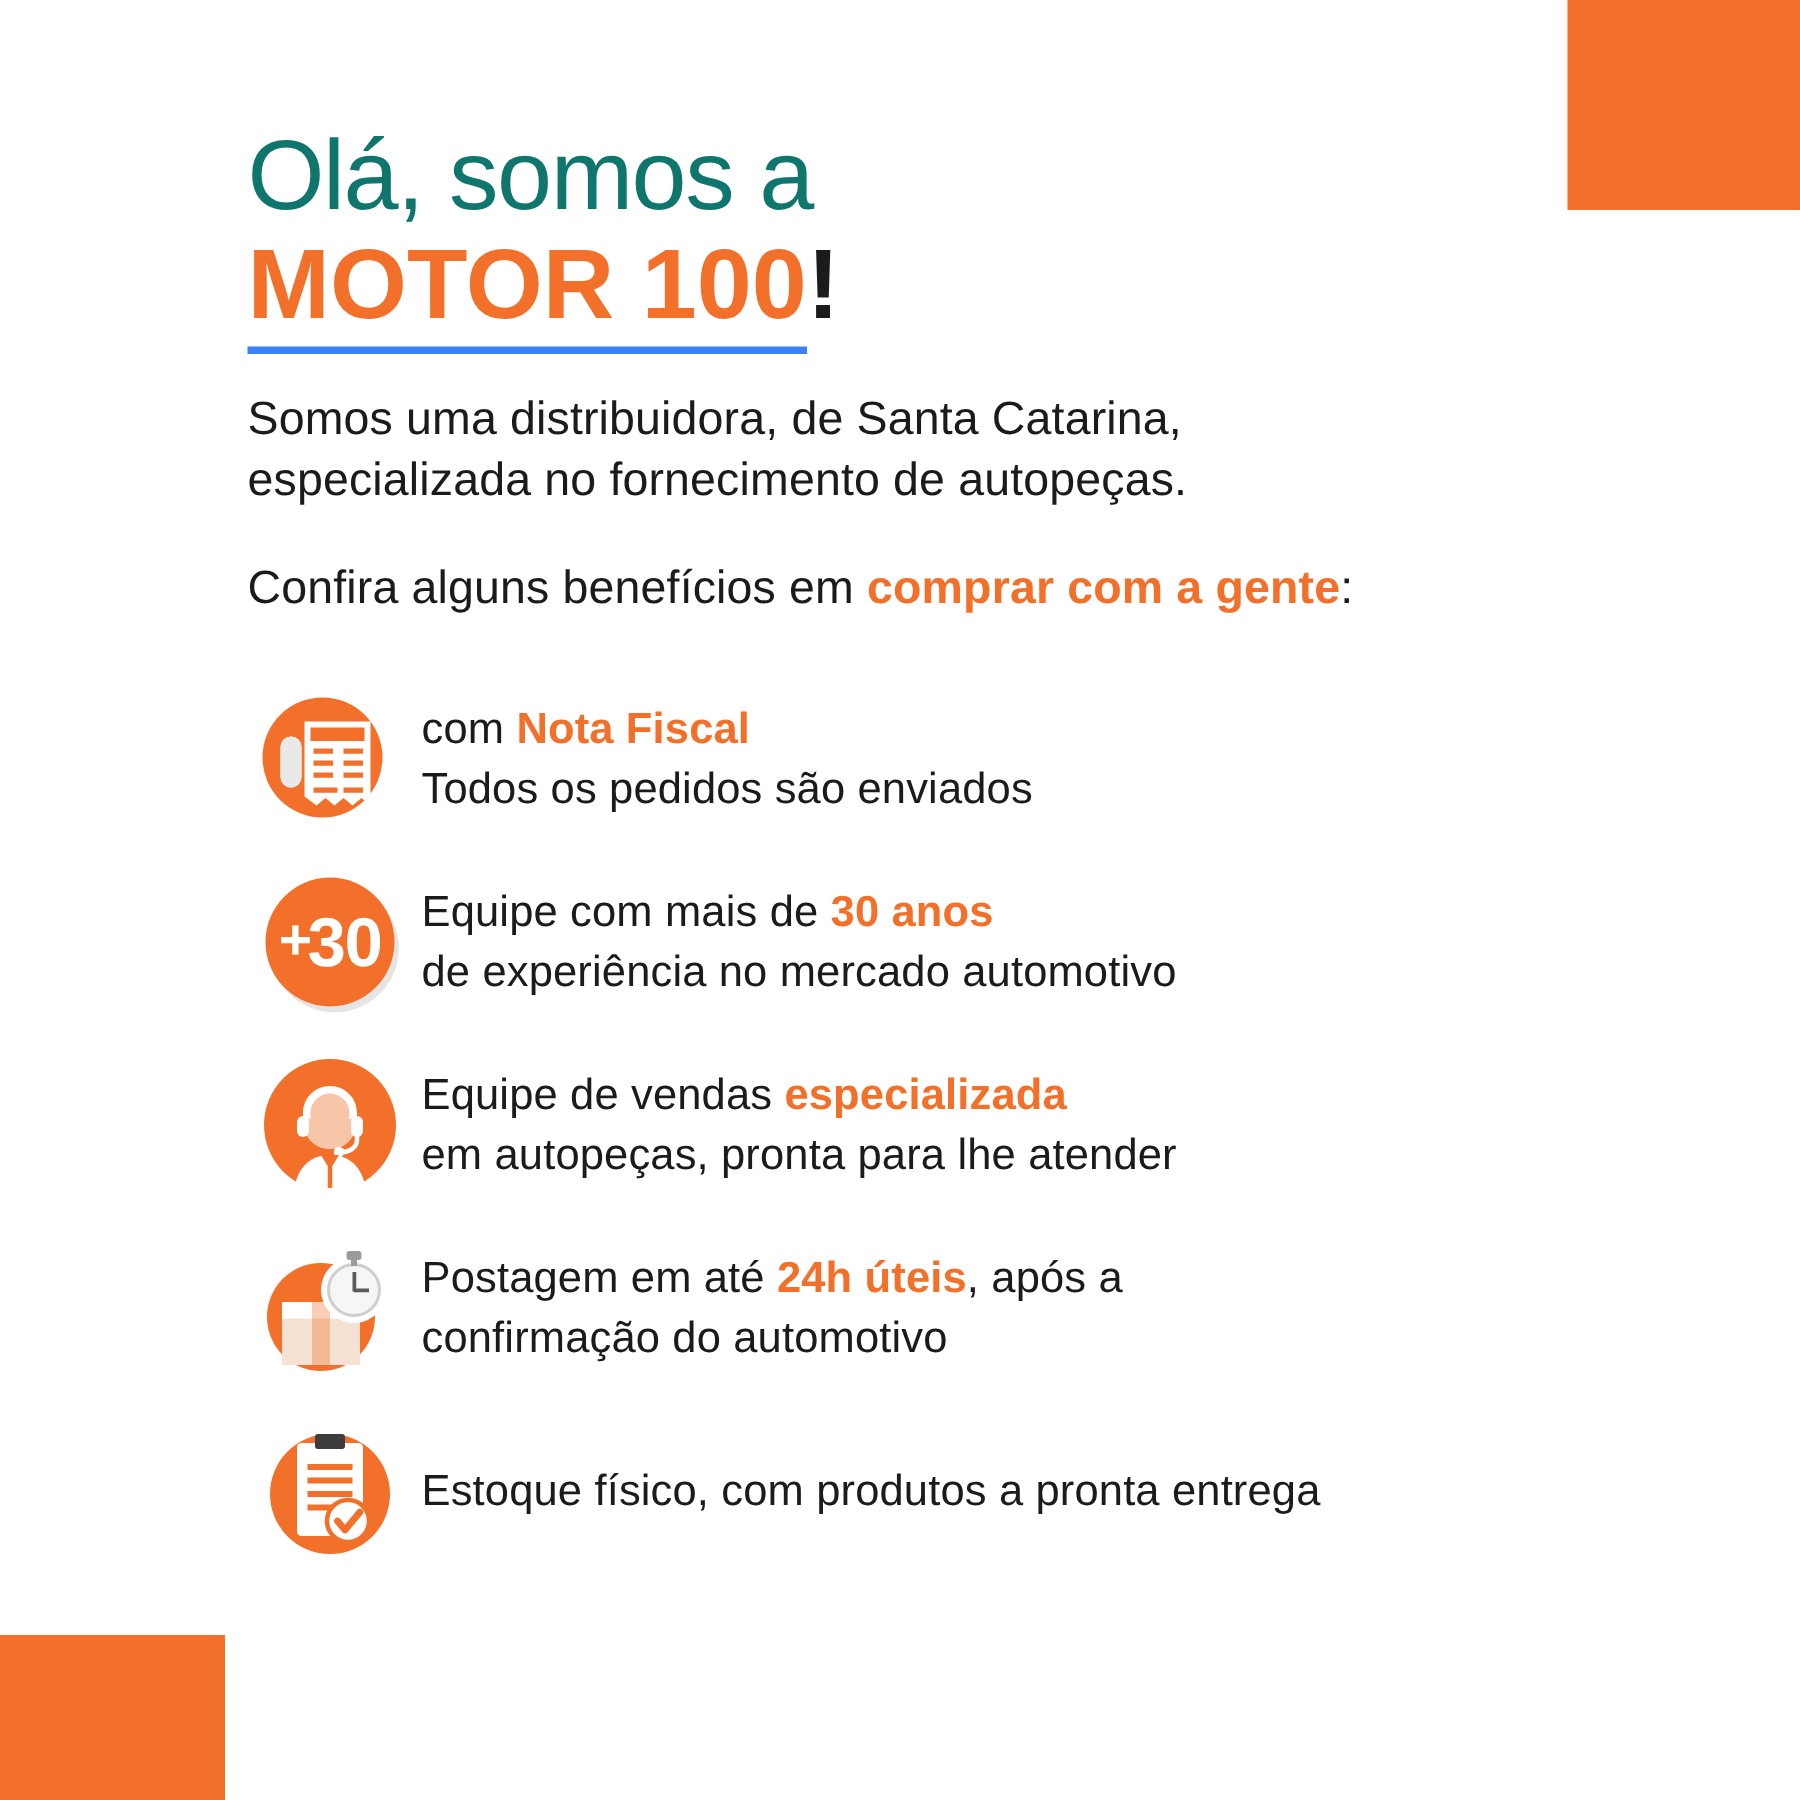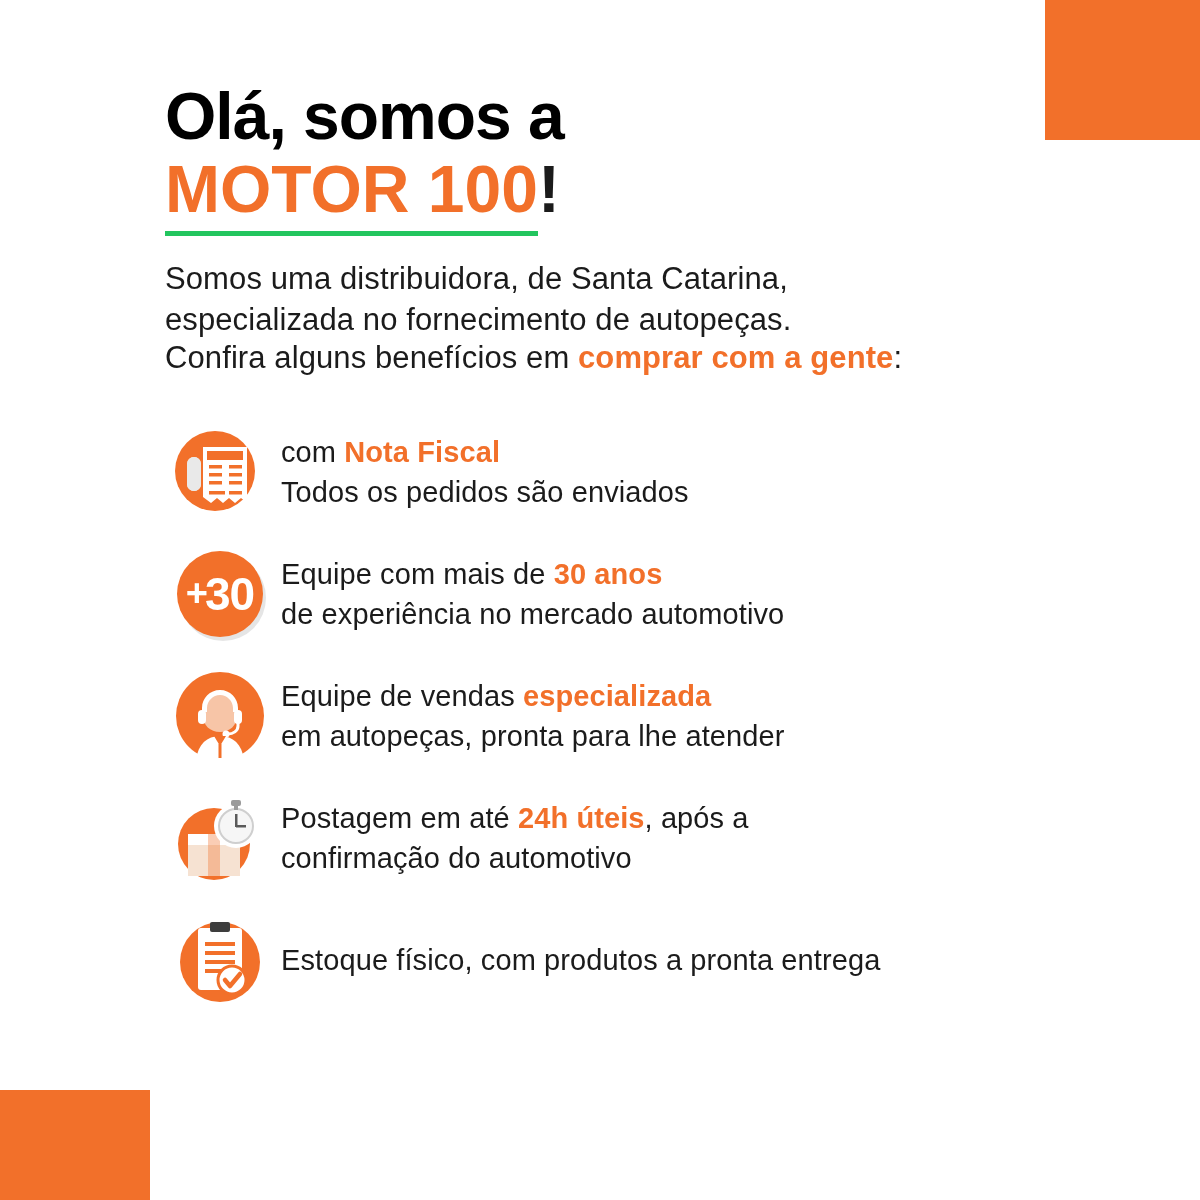--- a/index.html
+++ b/index.html
@@ -40,54 +40,55 @@
     width: 1000px;
     height: 1200px;
   }
 
   
   .headline {
     margin-top: 82px;
   }
   .headline .line1 {
     font-size: 66px;
-    font-weight: bold;
-    color: #000000;
+    font-weight: normal;
+    color: #0f766e;
     letter-spacing: -1px;
     line-height: 1.04;
   }
   .headline .line2 {
     font-size: 66px;
     font-weight: bold;
     color: #1b1b1b;
     letter-spacing: 0px;
     line-height: 1.12;
     margin-top: 2px;
     display: flex;
     align-items: baseline;
   }
   .headline .brand {
     color: #f2702a;
-    border-bottom: 5px solid #22c55e;
+    border-bottom: 5px solid #3b82f6;
     padding-bottom: 4px;
     display: inline-block;
   }
   .headline .bang {
     color: #1b1b1b;
   }
 
   
   .intro {
     margin-top: 22px;
     font-size: 31px;
     color: #1b1b1b;
     line-height: 1.33;
     letter-spacing: 0.1px;
   }
   .subintro {
+    margin-top: 34px;
     font-size: 31px;
     color: #1b1b1b;
     letter-spacing: 0.1px;
   }
   .subintro .accent {
     color: #f2702a;
     font-weight: bold;
   }
 
   

